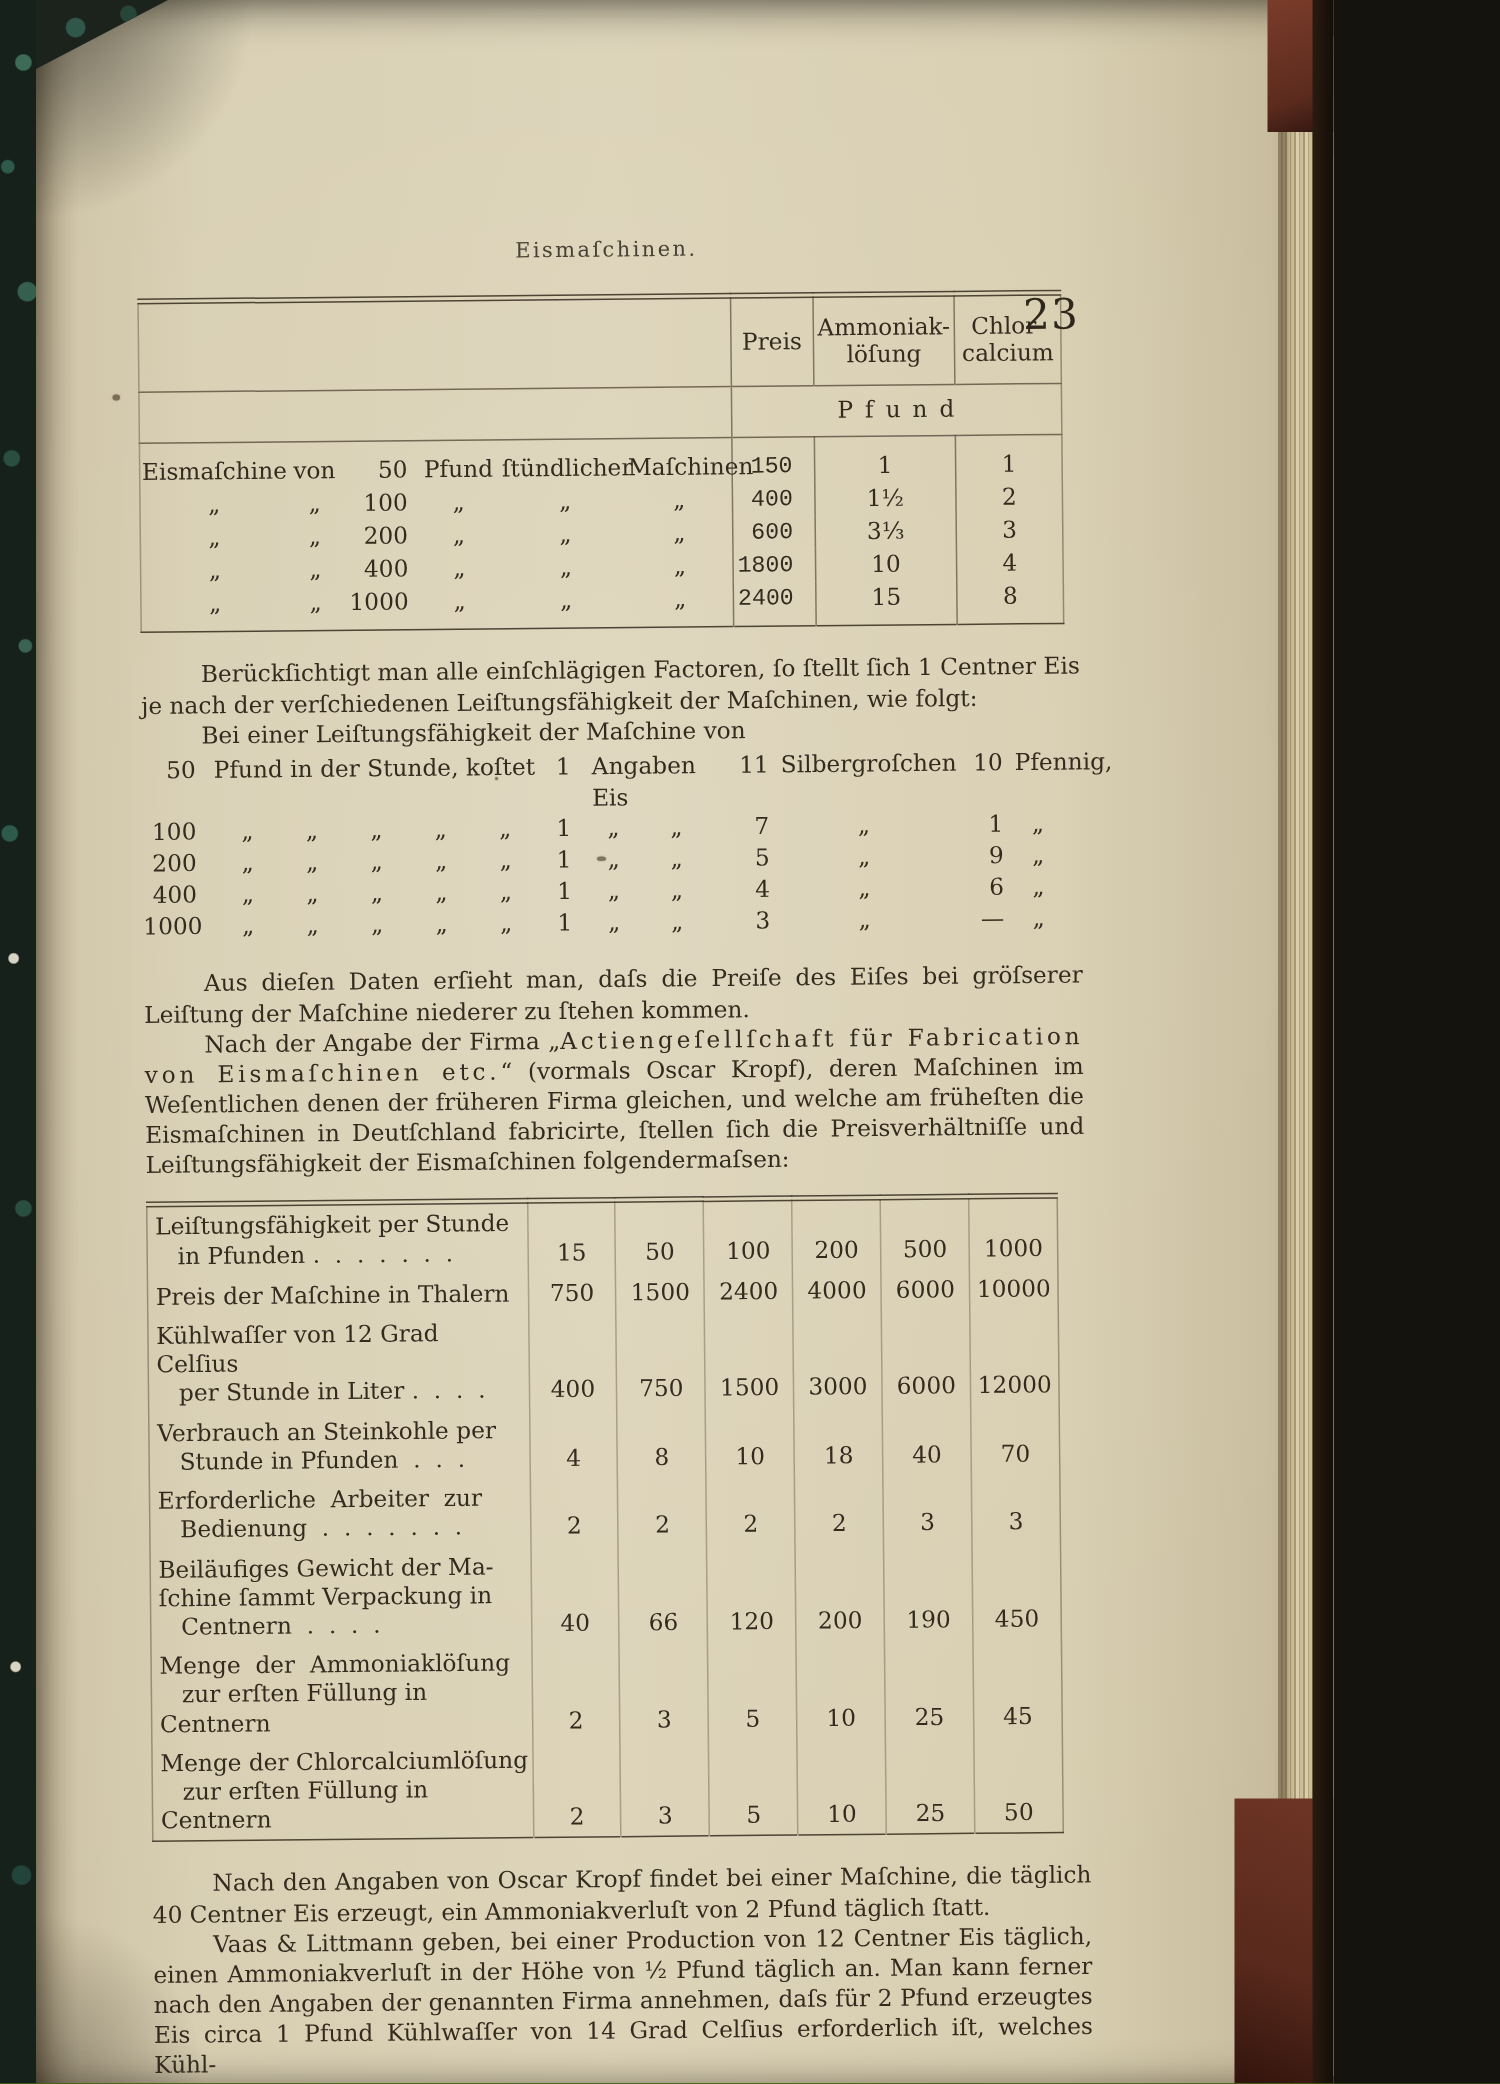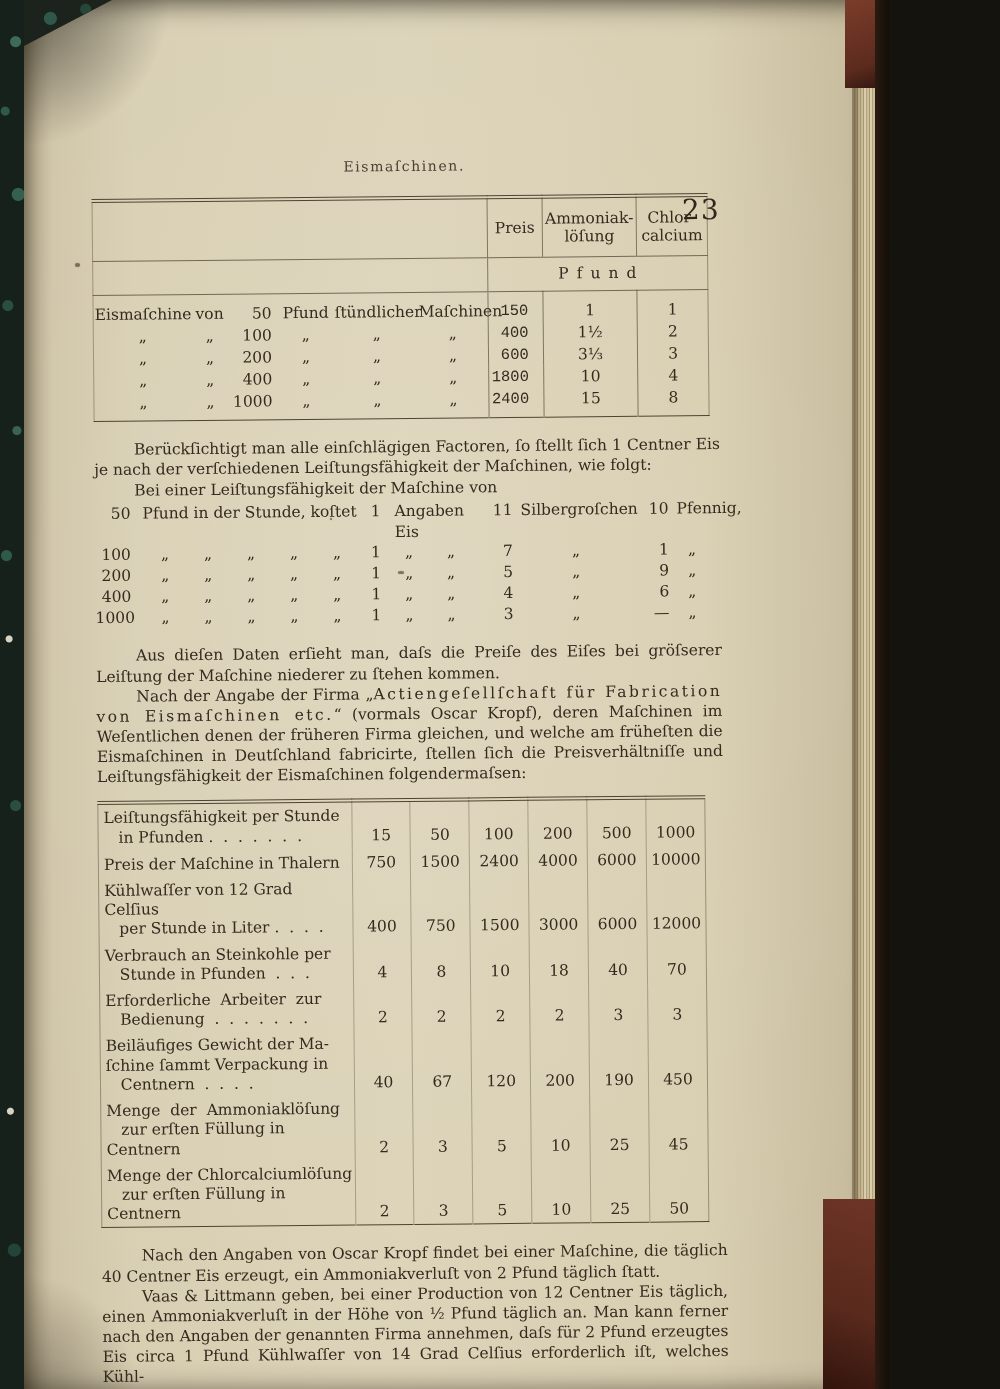--- a/index.html
+++ b/index.html
@@ -422,21 +422,21 @@
             <td class="val">2</td>
             <td class="val">2</td>
             <td class="val">3</td>
             <td class="val">3</td>
           </tr>
           <tr>
             <td class="lbl">Beiläufiges Gewicht der Ma-
 ſchine ſammt Verpackung in
    Centnern  .  .  .  .</td>
             <td class="val">40</td>
-            <td class="val">67</td>
+            <td class="val">66</td>
             <td class="val">120</td>
             <td class="val">200</td>
             <td class="val">190</td>
             <td class="val">450</td>
           </tr>
           <tr>
             <td class="lbl">Menge  der  Ammoniaklöſung
    zur erſten Füllung in Centnern</td>
             <td class="val">2</td>
             <td class="val">3</td>

